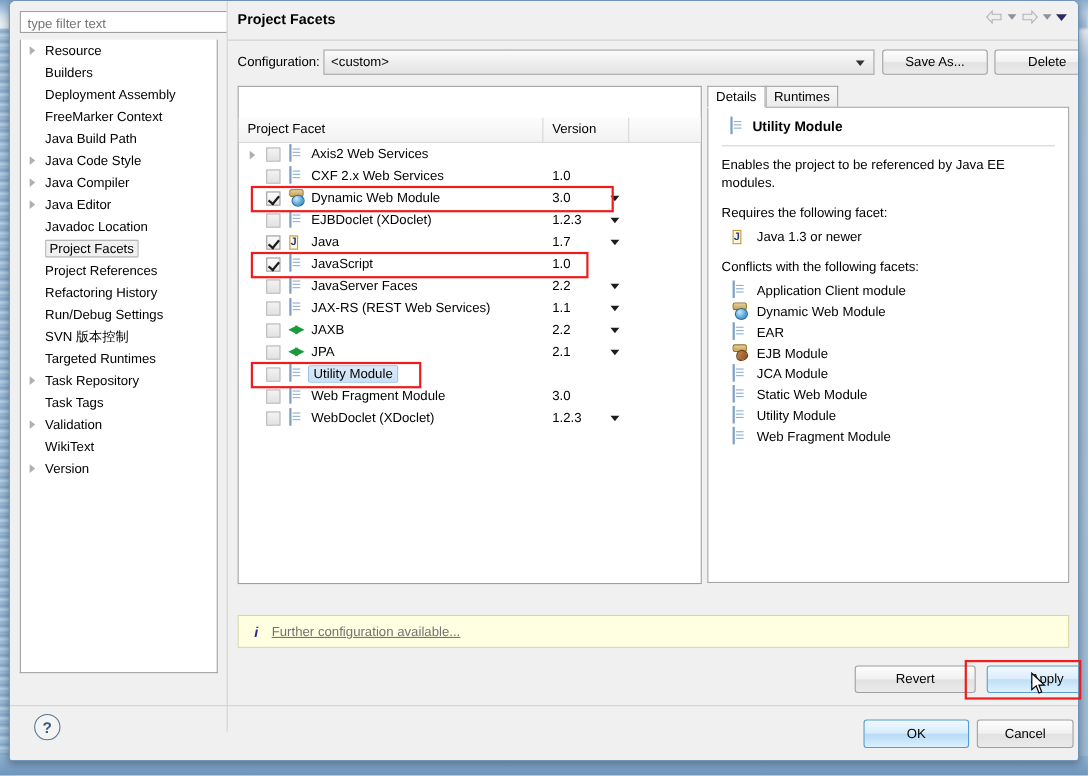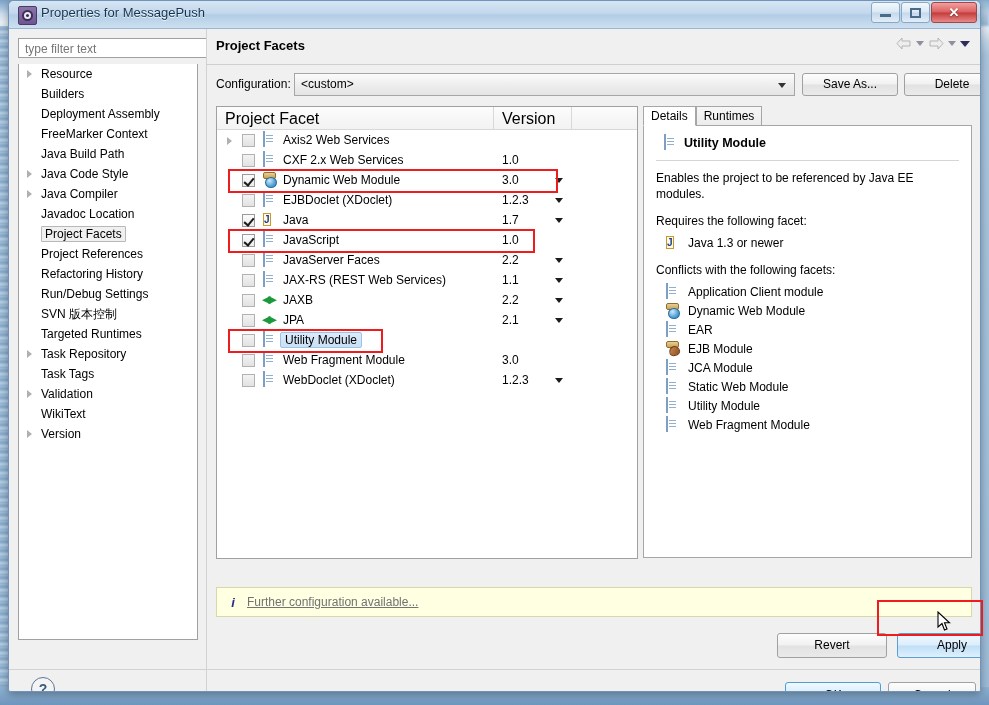--- a/index.html
+++ b/index.html
@@ -227,21 +227,22 @@
     position:absolute; left: 9px; top: 77px;
     width: 422px; height: 453px;
     background: #fff;
     border: 1px solid #a0a0a0;
     box-sizing: border-box;
   }
   .facet-head {
     display:flex; height: 22px;
     background: linear-gradient(180deg,#fcfcfc 0%, #f2f2f2 100%);
     border-bottom: 1px solid #d8d8d8;
-    font-size: 16px;
+    font-size: 12px;
+    margin-top: 28px;
   }
   .facet-head .col1 { width: 277px; padding: 3px 0 0 8px; border-right: 1px solid #d8d8d8; box-sizing:border-box; }
   .facet-head .col2 { width: 78px; padding: 3px 0 0 8px; border-right: 1px solid #d8d8d8; box-sizing:border-box; }
   .facet-head .col3 { flex: 1; }
   .facet-rows { position: relative; }
   .facet-row {
     position: relative; display:flex; align-items:center;
     height: 20px; font-size: 12px;
   }
   .facet-row .twisty {
@@ -431,52 +432,36 @@
 <div id="root">
   <div class="bg-strip"></div>
   <div class="bg-blur-title"></div>
   <div class="bg-blur-text"></div>
   <div class="bg-blur-text2"></div>
   <div class="bg-left-bars"></div>
   <div class="bg-bottom"></div>
 
   <div class="dialog">
 
-    <div class="titlebar">
-      <div class="title-icon">
-          <div class="gear"></div>
-        </div>
-      <div class="title-text">Properties for MessagePush</div>
-      <div class="win-buttons">
-        <div class="win-btn">
-            <div class="min-glyph"></div>
-          </div>
-        <div class="win-btn">
-            <div class="max-glyph"></div>
-          </div>
-        <div class="win-btn close">
-            <div class="x-glyph">✕</div>
-          </div>
-      </div>
-    </div>
 
     <div class="dialog-body">
 
       <div class="filter-box">
         <input type="text" placeholder="type filter text" style="">
       </div>
 
       <div class="tree-panel" id="tree-panel">
           <div class="tree-item"><span class="arrow"></span><span class="lbl">Resource</span></div>
           <div class="tree-item"><span class="lbl">Builders</span></div>
           <div class="tree-item"><span class="lbl">Deployment Assembly</span></div>
           <div class="tree-item"><span class="lbl">FreeMarker Context</span></div>
           <div class="tree-item"><span class="lbl">Java Build Path</span></div>
           <div class="tree-item"><span class="arrow"></span><span class="lbl">Java Code Style</span></div>
           <div class="tree-item"><span class="arrow"></span><span class="lbl">Java Compiler</span></div>
+          <div class="tree-item"><span class="arrow"></span><span class="lbl">Java Editor</span></div>
           <div class="tree-item"><span class="lbl">Javadoc Location</span></div>
           <div class="tree-item selected"><span class="lbl">Project Facets</span></div>
           <div class="tree-item"><span class="lbl">Project References</span></div>
           <div class="tree-item"><span class="lbl">Refactoring History</span></div>
           <div class="tree-item"><span class="lbl">Run/Debug Settings</span></div>
           <div class="tree-item"><span class="lbl">SVN 版本控制</span></div>
           <div class="tree-item"><span class="lbl">Targeted Runtimes</span></div>
           <div class="tree-item"><span class="arrow"></span><span class="lbl">Task Repository</span></div>
           <div class="tree-item"><span class="lbl">Task Tags</span></div>
           <div class="tree-item"><span class="arrow"></span><span class="lbl">Validation</span></div>

